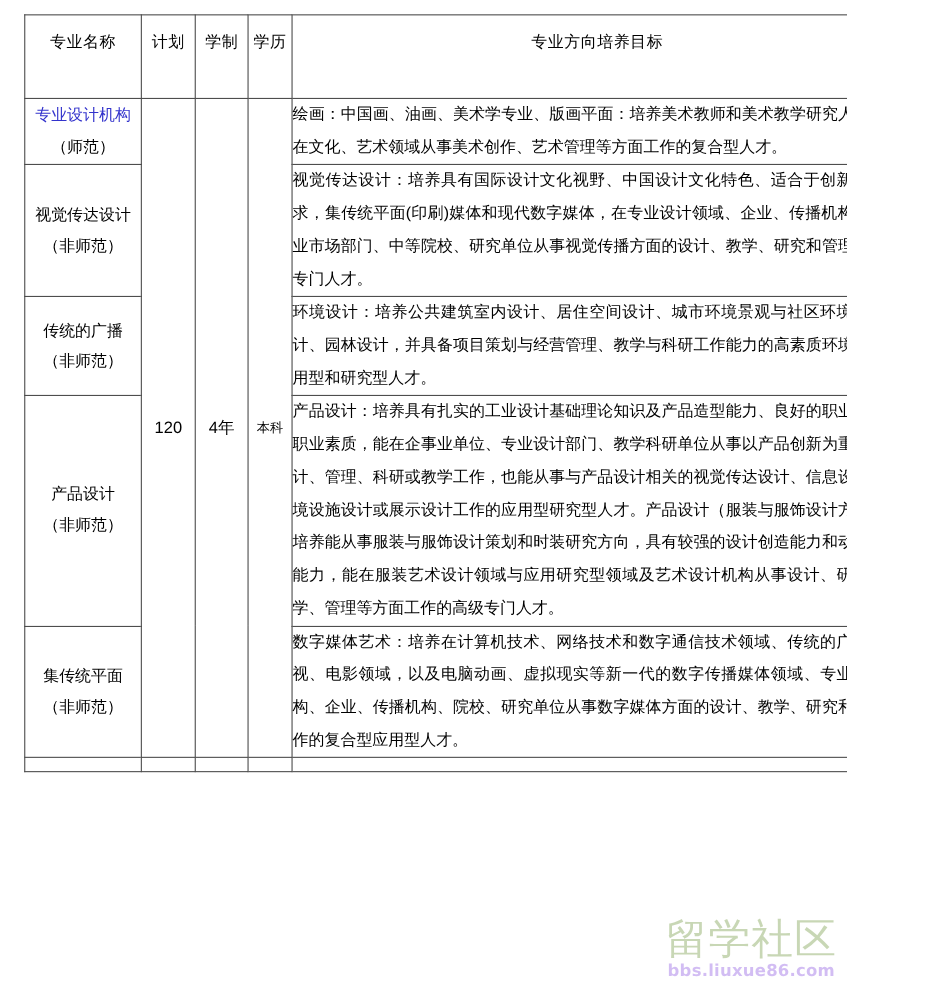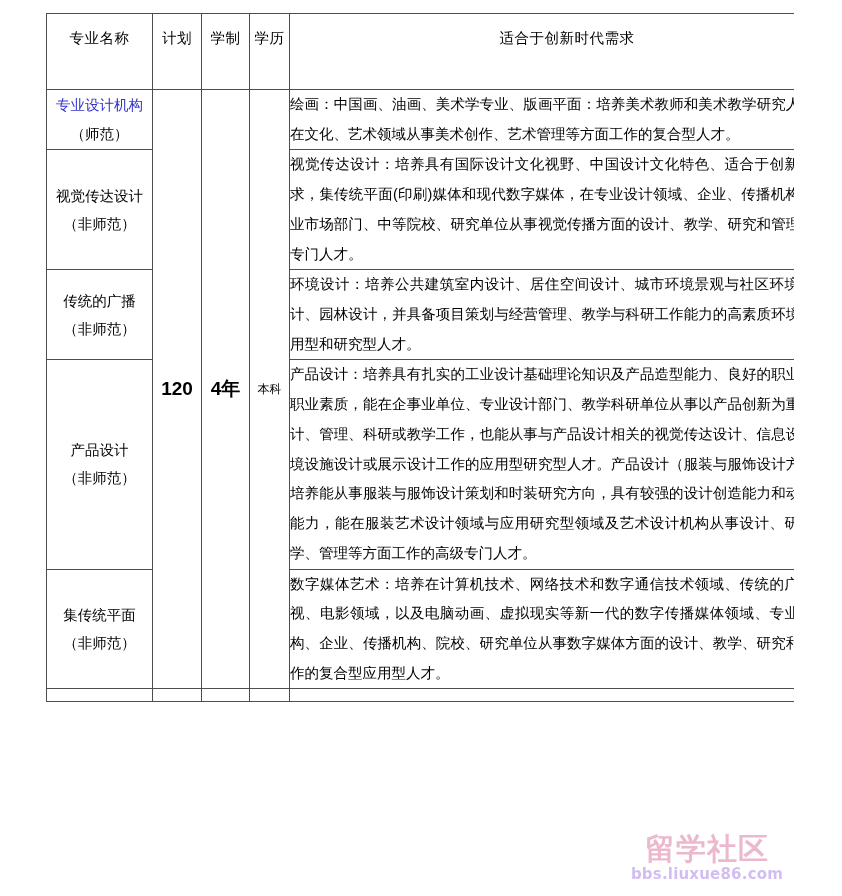--- a/index.html
+++ b/index.html
@@ -14,21 +14,20 @@
     color: #000000;
     overflow: hidden;
     position: relative;
   }
 
   .page {
     position: relative;
     width: 770px;
     height: 896px;
     overflow: hidden;
-    margin-left: 24px;
   }
 
   table.major-table {
     position: absolute;
     left: 22px;
     top: 13px;
     width: 798px;
     border-collapse: collapse;
     table-layout: fixed;
     font-size: 14.5px;
@@ -77,22 +76,22 @@
   .name-link {
     color: #3333cc;
   }
 
   
   td.plan-cell, td.years-cell, td.degree-cell {
     text-align: center;
     vertical-align: middle;
   }
   .plan-val, .years-val {
-    font-weight: bold;
-    font-size: 19px;
+    font-weight: normal;
+    font-size: 15px;
   }
   .degree-val {
     font-size: 12px;
   }
 
   
   td.goal-cell {
     padding: 8px 4px 10px 5px;
     vertical-align: top;
     line-height: 2.05;
@@ -119,23 +118,23 @@
     bottom: 0px;
     width: 166px;
     height: 62px;
     pointer-events: none;
     opacity: 0.30;
     text-align: center;
     line-height: 1;
   }
   .watermark .wm-main {
     display: block;
-    font-size: 30px;
-    font-weight: bold;
-    color: #be185d;
+    font-size: 38px;
+    font-weight: normal;
+    color: #4d7c0f;
     letter-spacing: 1px;
     font-family: "DejaVu Sans", sans-serif;
   }
   .watermark .wm-url {
     display: block;
     margin-top: 3px;
     font-size: 15px;
     font-weight: bold;
     color: #6d28d9;
     letter-spacing: 0.2px;
@@ -164,21 +163,21 @@
         <td>
           <span class="head-text">计划</span>
         </td>
         <td>
           <span class="head-text">学制</span>
         </td>
         <td>
           <span class="head-text">学历</span>
         </td>
         <td class="goal-head">
-          <span class="head-text">适合于创新时代需求</span>
+          <span class="head-text">专业方向培养目标</span>
         </td>
       </tr>
 
       <tr>
         <td class="name-cell">
           <span class="name-line name-link">专业设计机构</span>
           <span class="name-line">（师范）</span>
         </td>
         <td class="plan-cell" rowspan="5">
           <span class="plan-val">120</span>

